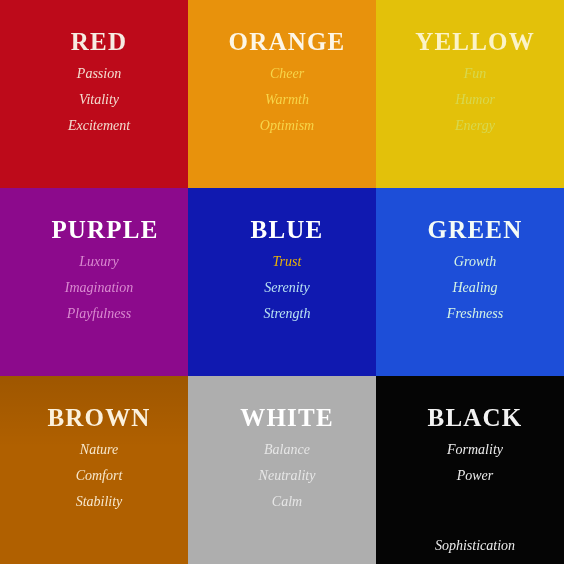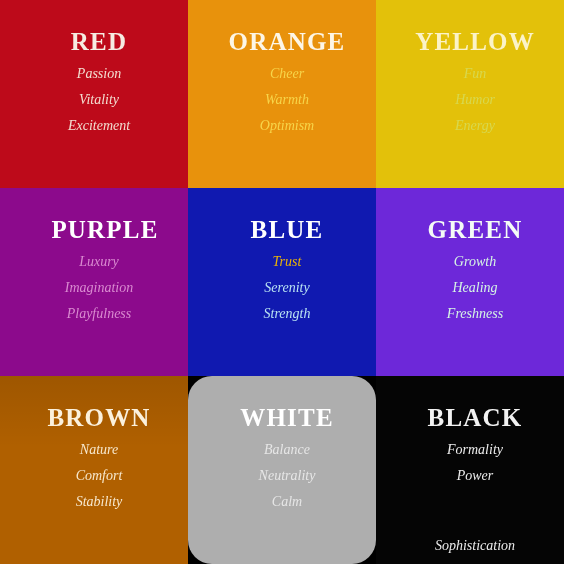--- a/index.html
+++ b/index.html
@@ -109,38 +109,38 @@
       </div>
     </div>
     <div class="cell" style="background: rgb(16, 25, 176);">
       <div class="stack">
         <div class="heading" style="color: rgb(255, 255, 255);">BLUE</div>
         <div class="trait" style="color: #eab308;">Trust</div>
         <div class="trait" style="color: rgb(185, 226, 242);">Serenity</div>
         <div class="trait" style="color: rgb(185, 226, 242);">Strength</div>
       </div>
     </div>
-    <div class="cell" style="background: #6d28d9;">
+    <div class="cell" style="background: #1d4ed8;">
       <div class="stack">
         <div class="heading" style="color: rgb(244, 251, 246);">GREEN</div>
         <div class="trait" style="color: rgb(214, 245, 228);">Growth</div>
         <div class="trait" style="color: rgb(214, 245, 228);">Healing</div>
         <div class="trait" style="color: rgb(214, 245, 228); font-style: italic;">Freshness</div>
       </div>
     </div>
     <div class="cell" style="background: rgb(176, 96, 0);">
       <div class="shade" style="background: linear-gradient(rgba(0, 0, 0, 0.1) 0%, rgba(0, 0, 0, 0) 38%, rgba(0, 0, 0, 0) 100%);"></div>
       <div class="stack">
         <div class="heading" style="color: rgb(251, 241, 221);">BROWN</div>
         <div class="trait" style="color: rgb(247, 232, 205);">Nature</div>
         <div class="trait" style="color: rgb(247, 232, 205);">Comfort</div>
         <div class="trait" style="color: rgb(247, 232, 205);">Stability</div>
       </div>
     </div>
-    <div class="cell" style="background: rgb(174, 174, 174); border-radius: 24px;">
+    <div class="cell" style="background: rgb(174, 174, 174);">
       <div class="stack">
         <div class="heading" style="color: rgb(255, 255, 255);">WHITE</div>
         <div class="trait" style="color: rgb(230, 230, 230);">Balance</div>
         <div class="trait" style="color: rgb(230, 230, 230);">Neutrality</div>
         <div class="trait" style="color: rgb(230, 230, 230);">Calm</div>
       </div>
     </div>
     <div class="cell" style="background: rgb(5, 5, 5);">
       <div class="stack">
         <div class="heading" style="color: rgb(242, 242, 242);">BLACK</div>

